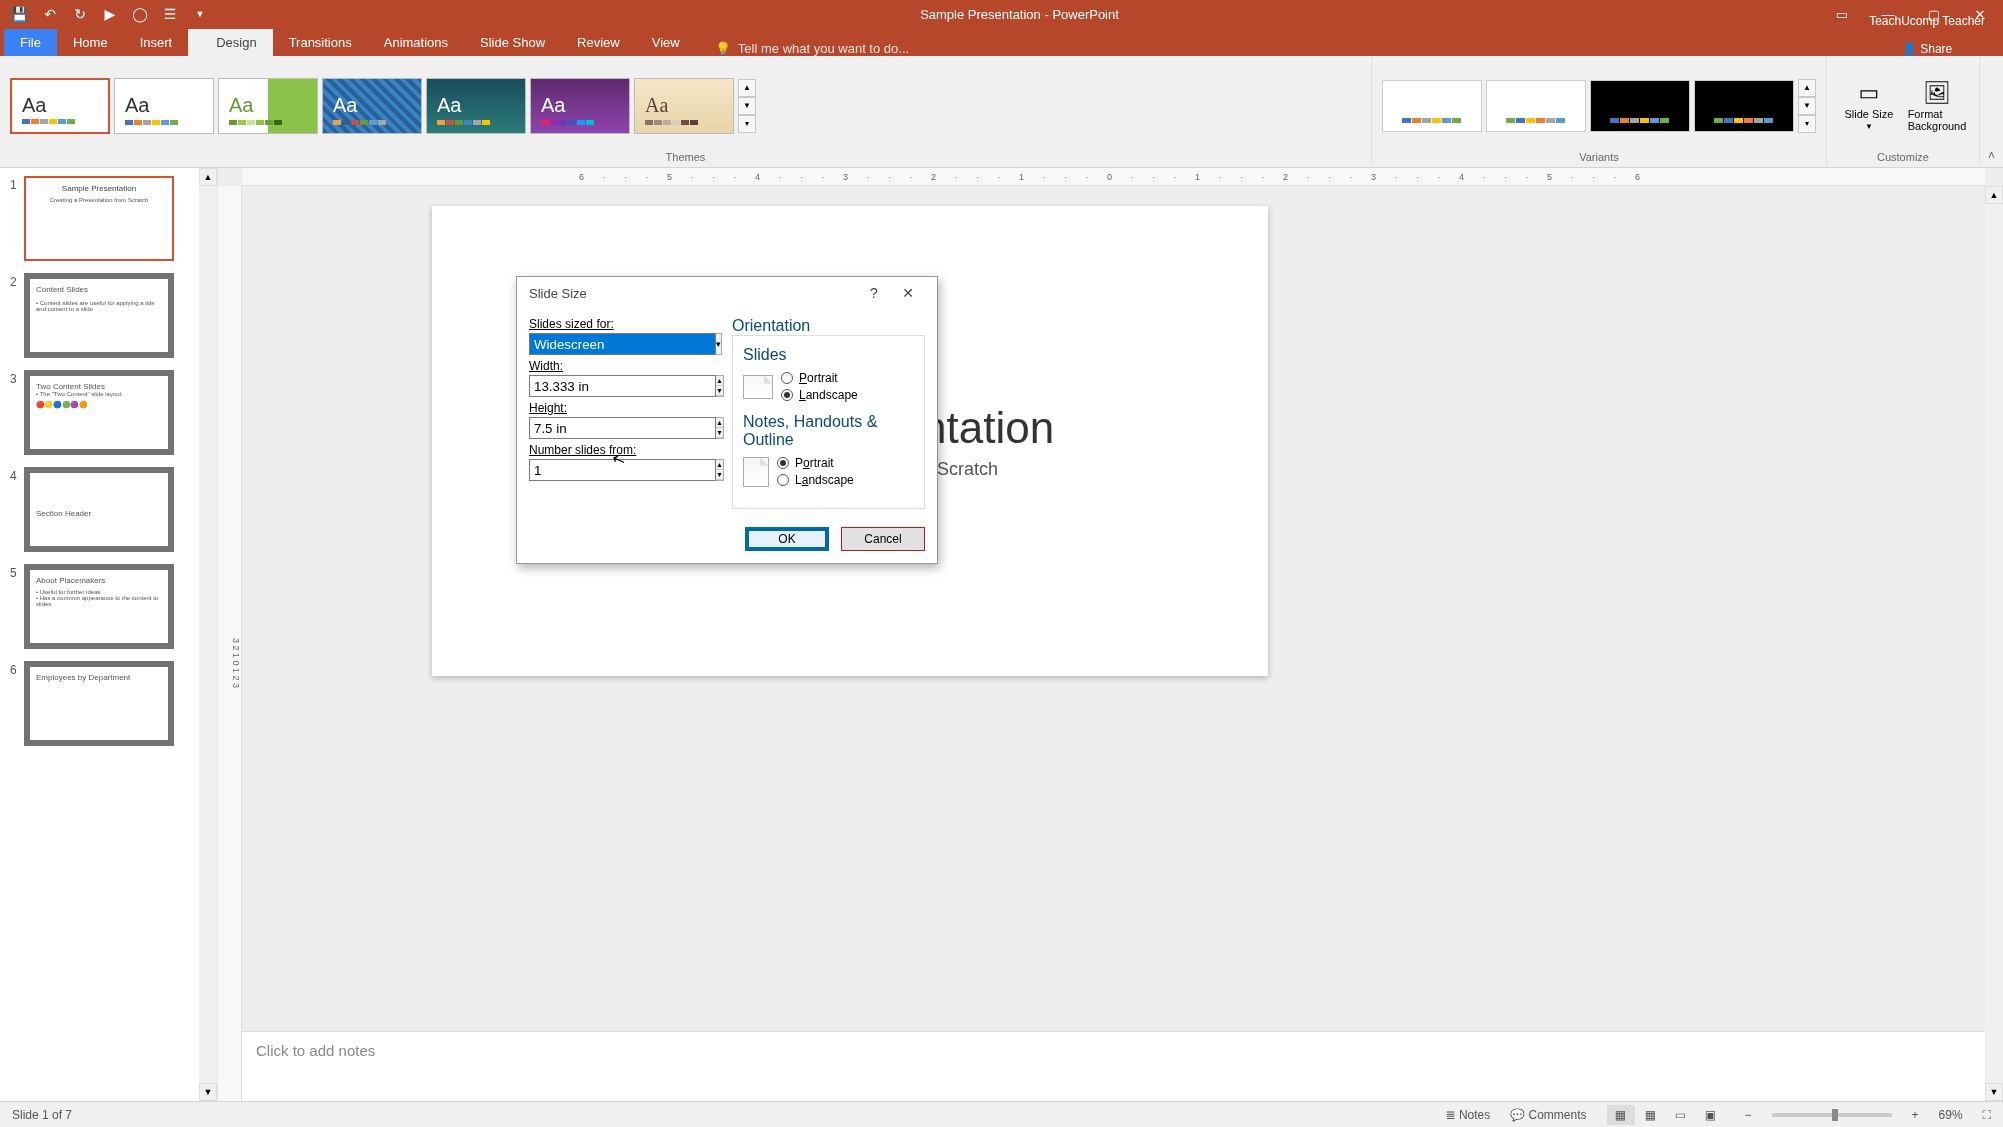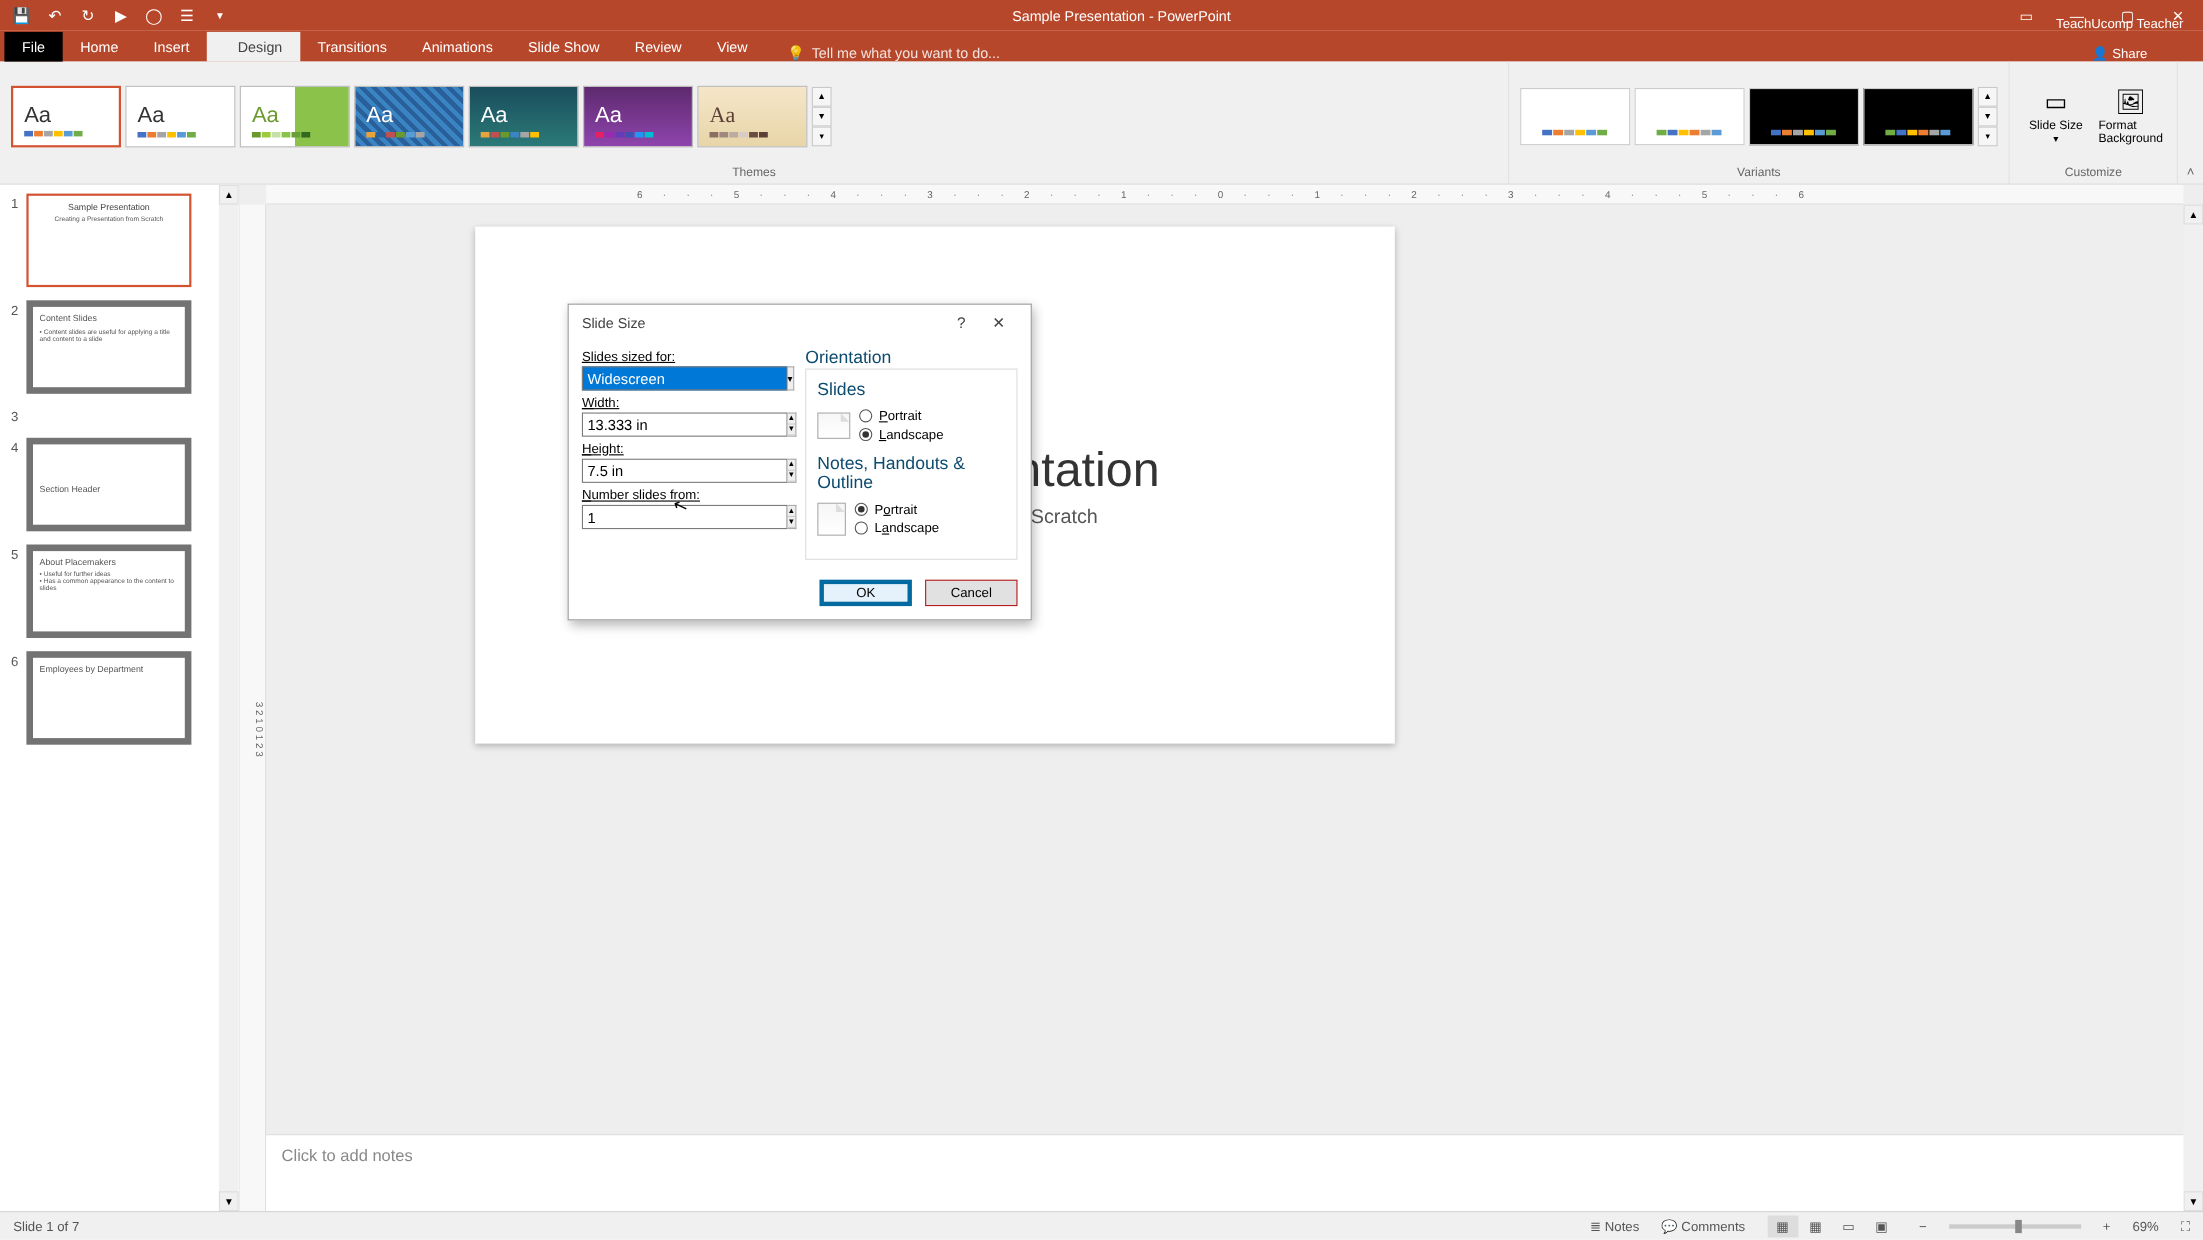--- a/index.html
+++ b/index.html
@@ -9,21 +9,21 @@
 .title-bar { height: 28px; background: #b7472a; display: flex; align-items: center; color: #fff; }
 .qa-toolbar { display: flex; align-items: center; gap: 6px; padding: 0 8px; }
 .qa-icon { width: 24px; height: 24px; display: flex; align-items: center; justify-content: center; font-size: 14px; cursor: default; }
 .title-text { flex: 1; text-align: center; font-size: 13px; }
 .window-controls { display: flex; }
 .window-btn { width: 46px; height: 28px; display: flex; align-items: center; justify-content: center; font-size: 13px; }
 
 
 .ribbon-tabs { height: 28px; background: #b7472a; display: flex; align-items: flex-end; color: #fff; padding-left: 4px; }
 .ribbon-tab { padding: 6px 16px; font-size: 13px; cursor: pointer; }
-.ribbon-tab.file { background: #000000; }
+.ribbon-tab.file { background: #3b82f6; }
 .ribbon-tab.active { background: #f0f0f0; color: #444; padding-left: 28px; }
 .tell-me { margin-left: 20px; display: flex; align-items: center; gap: 6px; font-size: 13px; opacity: 0.85; }
 .share-area { margin-left: auto; display: flex; align-items: center; gap: 14px; padding-right: 18px; flex-direction: column; }
 
 
 .ribbon { height: 112px; background: #f0f0f0; border-bottom: 1px solid #d4d4d4; display: flex; }
 .ribbon-group { border-right: 1px solid #e1e1e1; display: flex; flex-direction: column; padding: 4px 2px 2px; }
 .group-body { flex: 1; display: flex; align-items: center; gap: 4px; padding: 0 8px; }
 .group-label { text-align: center; font-size: 11px; color: #666; padding-bottom: 2px; }
 .theme-thumb { width: 100px; height: 56px; border: 1px solid #bbb; background: #fff; display: flex; flex-direction: column; justify-content: center; padding-left: 10px; position: relative; }
@@ -311,20 +311,25 @@
         </div>
       <div class="thumb-row">
           <div class="thumb-num">2</div>
           <div class="thumb">
             <div style="font-size:8px;">Content Slides</div>
             <div style="font-size:6px;margin-top:6px;">• Content slides are useful for applying a title and content to a slide</div>
           </div>
         </div>
       <div class="thumb-row">
           <div class="thumb-num">3</div>
+          <div class="thumb">
+            <div style="font-size:8px;">Two Content Slides</div>
+            <div style="font-size:6px;">• The "Two Content" slide layout</div>
+            <div style="margin-top:4px;">🔴🟡🔵🟢🟣🟠</div>
+          </div>
         </div>
       <div class="thumb-row">
           <div class="thumb-num">4</div>
           <div class="thumb">
             <div style="font-size:8px;margin-top:30px;">Section Header</div>
           </div>
         </div>
       <div class="thumb-row">
           <div class="thumb-num">5</div>
           <div class="thumb">

